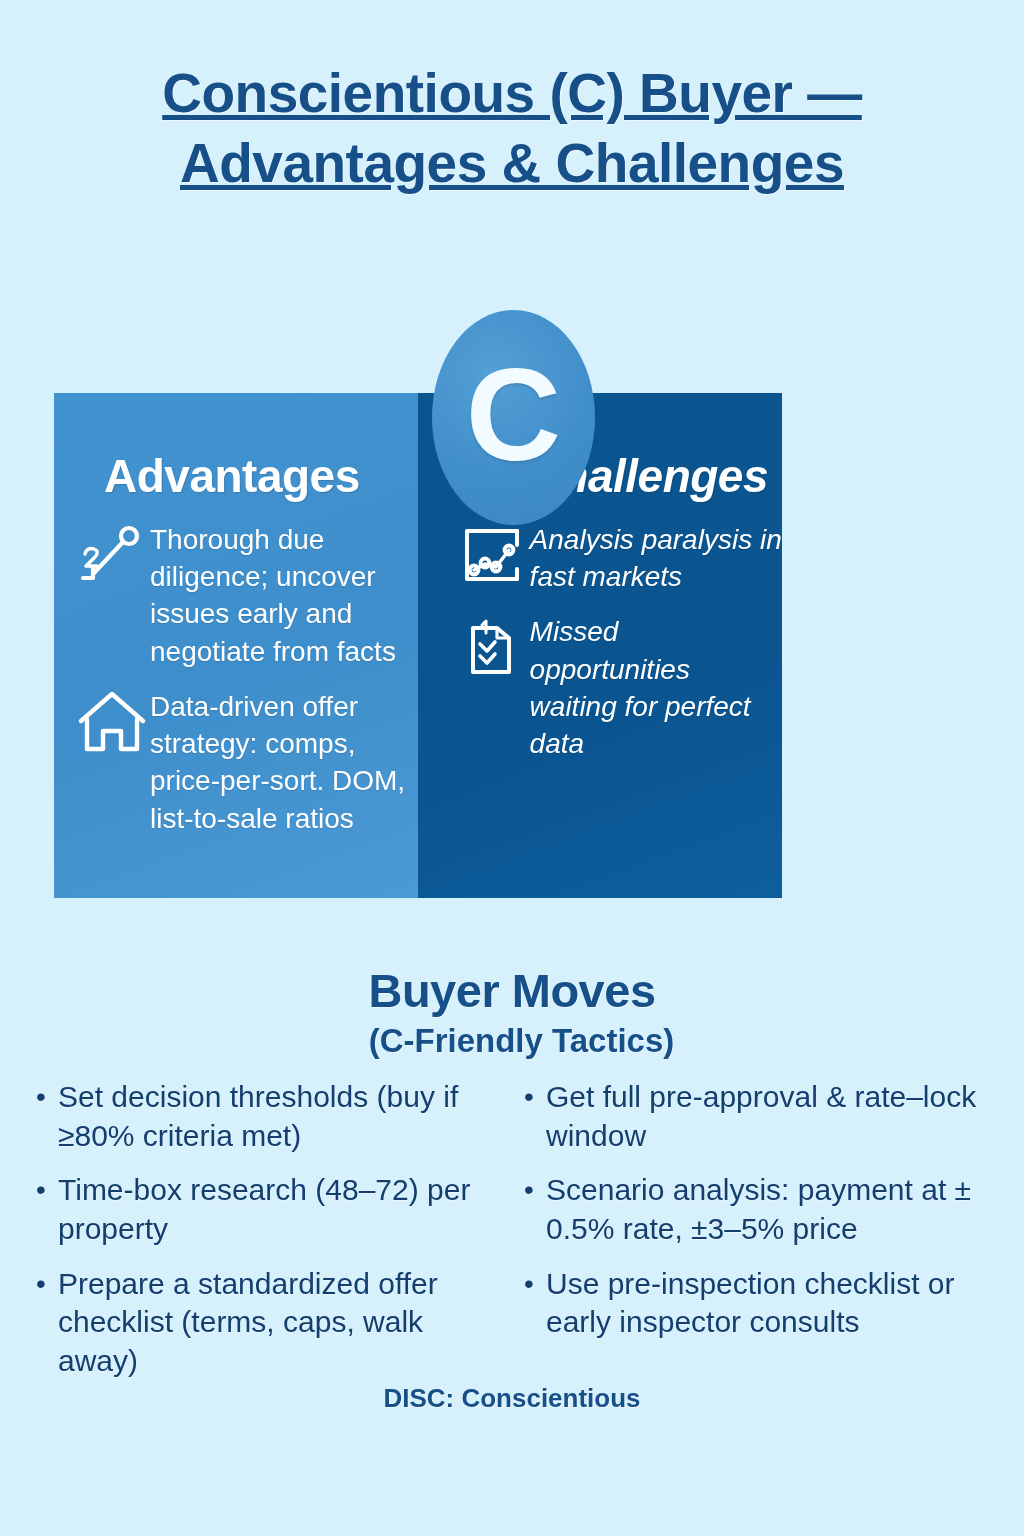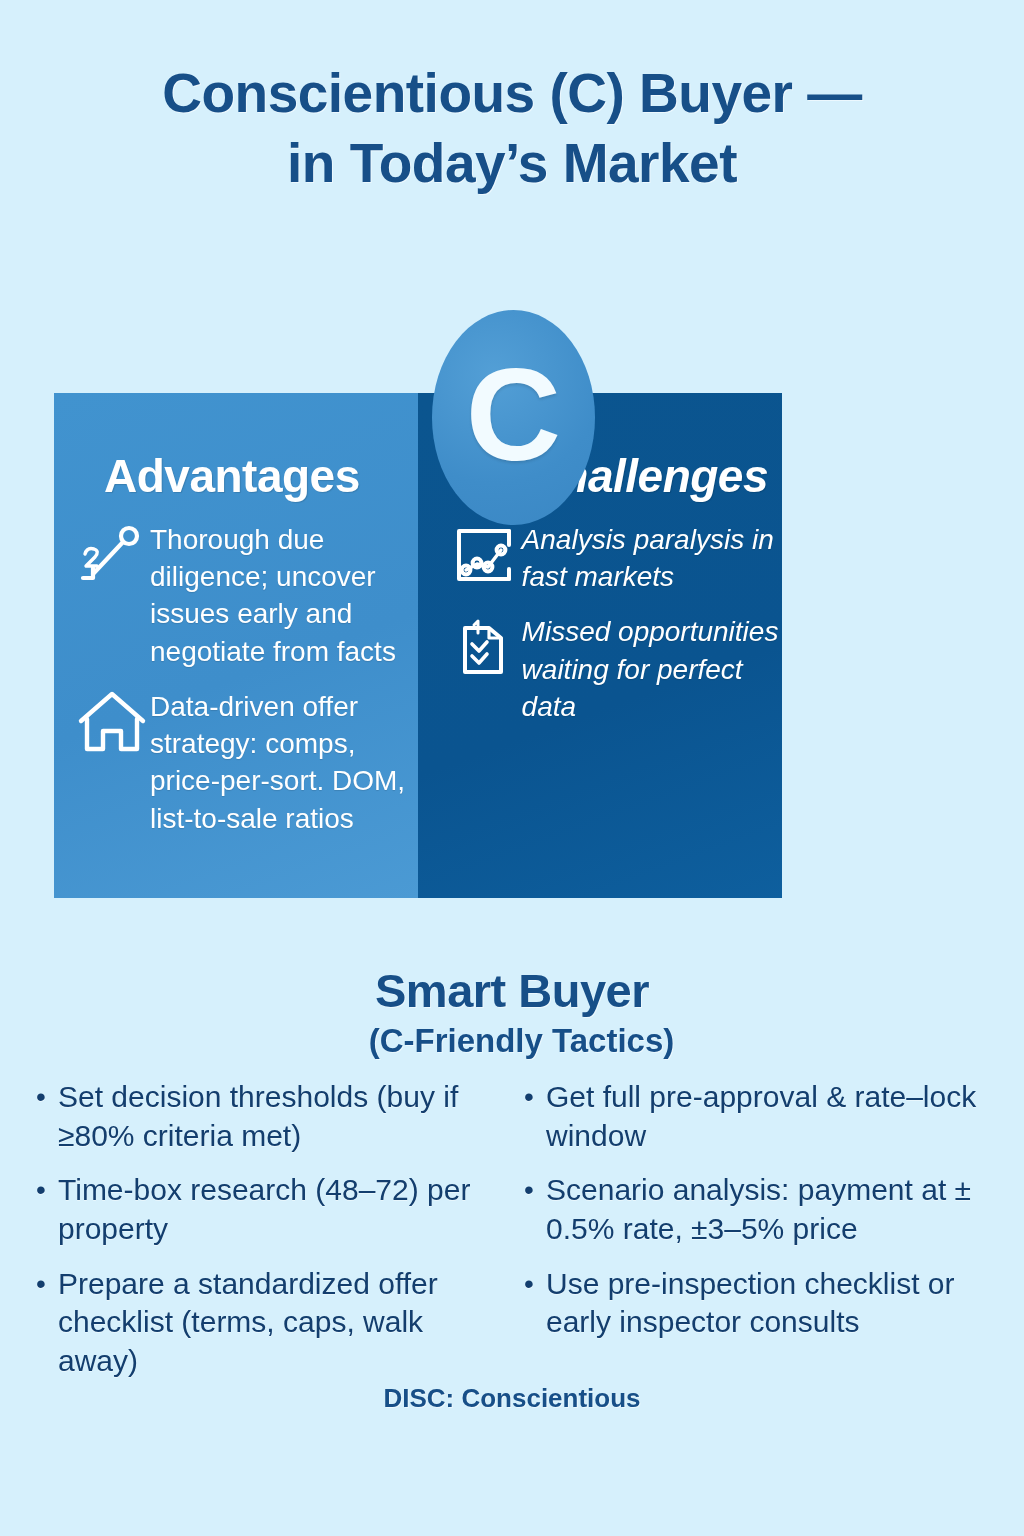--- a/index.html
+++ b/index.html
@@ -17,20 +17,21 @@
     position:absolute; top:58px; left:0; width:1024px;
     text-align:center;
   }
   .title-block .tline{
     font-size:55px;
     font-weight:bold;
     color:#174f88;
     line-height:1.28;
     letter-spacing:-0.5px;
     text-shadow:1px 1px 0 rgba(255,255,255,.55);
+    text-decoration:underline;
   }
 
   
   .panels{
     position:absolute;
     left:54px; top:393px;
     width:728px; height:505px;
     display:flex;
   }
   .panel{ position:relative; }
@@ -53,21 +54,21 @@
   .panel.adv .panel-title{ margin:56px 0 0 50px; }
   .panel.chal .panel-title{ margin:56px 0 0 110px; }
 
   .item-list{ margin-top:14px; }
   .item{
     display:flex;
     align-items:flex-start;
     margin-bottom:14px;
   }
   .panel.adv .item{ padding-left:20px; }
-  .panel.chal .item{ padding-left:28px; }
+  .panel.chal .item{ padding-left:36px; }
   .icon-wrap{
     flex:0 0 76px;
     height:76px;
     display:flex;
     align-items:center;
     justify-content:center;
   }
   .icon-wrap svg{ display:block; overflow:visible; }
   .item-text{
     color:#ffffff;
@@ -140,21 +141,21 @@
     position:absolute; top:1383px; left:0; width:1024px; text-align:center;
     font-size:26px; font-weight:bold; color:#174f88;
     text-shadow:1px 1px 0 rgba(255,255,255,.5);
   }
 </style>
 </head>
 <body>
 
 <div class="title-block">
   <div class="tline">Conscientious (C) Buyer —</div>
-  <div class="tline">in Today’s Market</div>
+  <div class="tline">Advantages &amp; Challenges</div>
 </div>
 
 <div class="panels">
 
   <div class="panel adv">
     <div class="panel-title">Advantages</div>
     <div class="item-list">
 
       <div class="item">
         <span class="icon-wrap">
@@ -217,21 +218,21 @@
 
     </div>
   </div>
 </div>
 
 <div class="c-badge">
   <span class="c-letter">C</span>
 </div>
 
 <div class="sm-head">
-  <div class="sm-title">Smart Buyer</div>
+  <div class="sm-title">Buyer Moves</div>
   <div class="sm-sub">(C-Friendly Tactics)</div>
 </div>
 
 <div class="tactics">
   <div class="tcol">
     <div class="tactic">
       <span class="tbullet">•</span>
       <span class="ttext">Set decision thresholds (buy if ≥80% criteria met)</span>
     </div>
     <div class="tactic">

